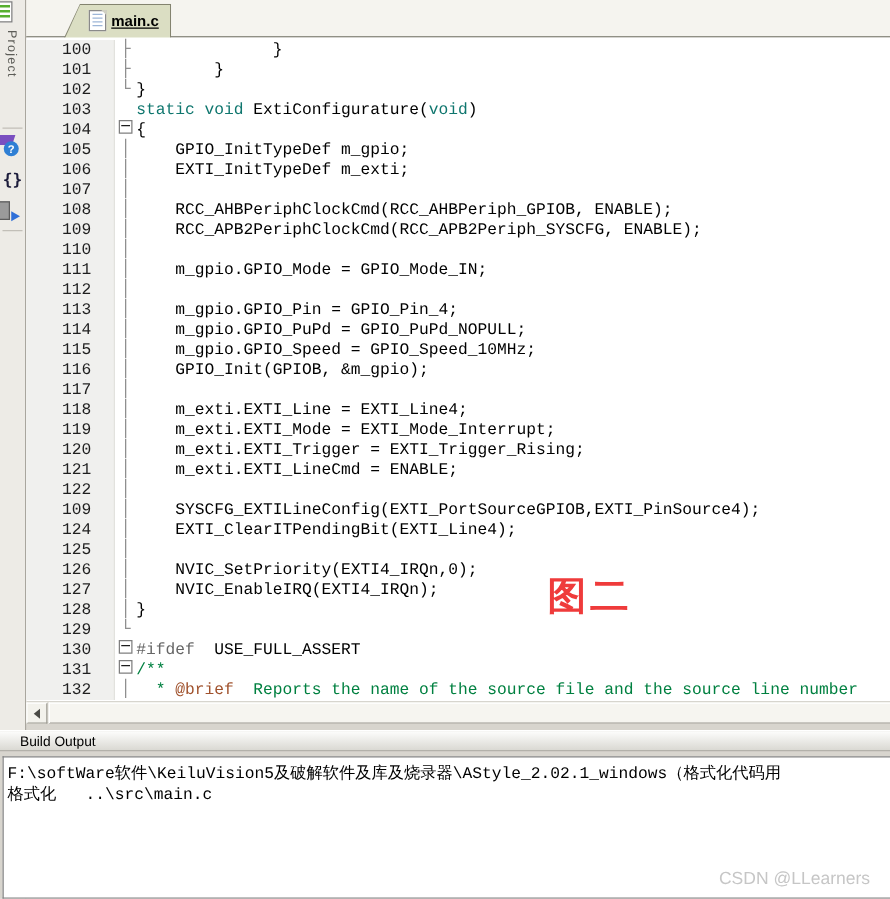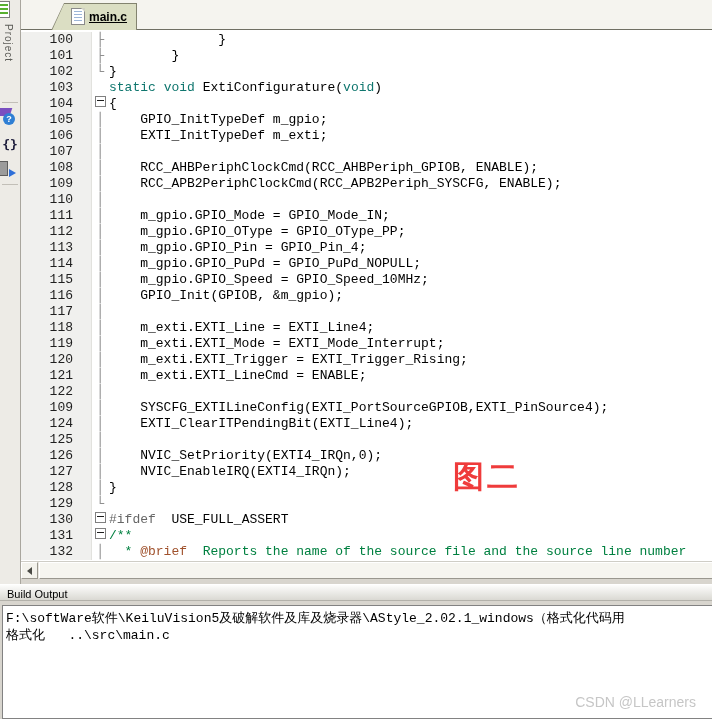--- a/index.html
+++ b/index.html
@@ -69,41 +69,41 @@
   .ln{width:52px;padding-right:18px;text-align:right;background:#f0f0ee;color:#1f1f1f;border-right:1px solid #e2e2de;flex:none}
   .fd{width:17px;flex:none;text-align:center;color:#8f8f8f;font-family:"DejaVu Sans Mono",monospace}
   .fm{display:inline-block;width:9px;height:9px;border:1px solid #7f7f7f;background:#fff;position:relative;vertical-align:1px}
   .fm::after{content:"";position:absolute;left:1px;right:1px;top:3px;height:1px;background:#1d1d1d}
   .ct{flex:1;color:#000}
   .tok-k{color:#0f766e}
   .tok-c{color:#008040}
   .tok-p{color:#666666}
   .tok-b{color:#a0522d}
   .annotation{
-    position:absolute;left:432px;top:426px;
+    position:absolute;left:417px;top:426px;
     font:bold 31px "DejaVu Sans",sans-serif;color:#ef3b3b;letter-spacing:3px;text-align:center;
   }
   
   .hscroll{position:absolute;left:0;right:0;bottom:0;height:17px;background:#e9e7e0;border-top:1px solid #cfcdc6}
   .hs-btn{
     position:absolute;left:0;top:0;width:17px;height:17px;background:#f3f2ec;
     border:1px solid #fff;border-right-color:#9a978f;border-bottom-color:#9a978f;box-sizing:border-box;
   }
   .hs-btn::after{
     content:"";position:absolute;left:5px;top:4px;width:0;height:0;
     border-right:5px solid #4a4a45;border-top:4px solid transparent;border-bottom:4px solid transparent;
   }
   .hs-thumb{
     position:absolute;left:18px;top:0;right:0;height:17px;background:#f6f5f0;
     border:1px solid #fff;border-right:0;border-bottom-color:#9a978f;box-sizing:border-box;
   }
   
   .panel{position:absolute;left:0;top:584px;width:712px;height:135px;background:#d8d5ce}
   .panel-title{
-    height:17px;box-sizing:border-box;padding:3px 0 0 7px;
+    height:17px;box-sizing:border-box;padding:3px 0 0 16px;
     background:linear-gradient(#fdfdfc,#dad9d3);
     border-top:1px solid #fff;border-bottom:1px solid #b3b1aa;
     font:11px "Liberation Sans",sans-serif;color:#000;
   }
   .panel-body{
     position:absolute;left:2px;right:0;top:21px;bottom:0;background:#fff;
     border:1px solid #828282;border-right:0;box-sizing:border-box;
     padding:4px 3px;overflow:hidden;
   }
   .out-line{font:13px "Liberation Mono","DejaVu Sans Mono",monospace;line-height:17px;white-space:pre;color:#000}
@@ -156,21 +156,21 @@
       <div class="cl"><span class="ln">102</span><span class="fd">└</span><span class="ct"><span>}</span></span></div>
       <div class="cl"><span class="ln">103</span><span class="fd"></span><span class="ct"><span class="tok-k">static</span><span> </span><span class="tok-k">void</span><span> ExtiConfigurature(</span><span class="tok-k">void</span><span>)</span></span></div>
       <div class="cl"><span class="ln">104</span><span class="fd"><span class="fm"></span></span><span class="ct"><span>{</span></span></div>
       <div class="cl"><span class="ln">105</span><span class="fd">│</span><span class="ct"><span>    GPIO_InitTypeDef m_gpio;</span></span></div>
       <div class="cl"><span class="ln">106</span><span class="fd">│</span><span class="ct"><span>    EXTI_InitTypeDef m_exti;</span></span></div>
       <div class="cl"><span class="ln">107</span><span class="fd">│</span><span class="ct">&nbsp;</span></div>
       <div class="cl"><span class="ln">108</span><span class="fd">│</span><span class="ct"><span>    RCC_AHBPeriphClockCmd(RCC_AHBPeriph_GPIOB, ENABLE);</span></span></div>
       <div class="cl"><span class="ln">109</span><span class="fd">│</span><span class="ct"><span>    RCC_APB2PeriphClockCmd(RCC_APB2Periph_SYSCFG, ENABLE);</span></span></div>
       <div class="cl"><span class="ln">110</span><span class="fd">│</span><span class="ct">&nbsp;</span></div>
       <div class="cl"><span class="ln">111</span><span class="fd">│</span><span class="ct"><span>    m_gpio.GPIO_Mode = GPIO_Mode_IN;</span></span></div>
-      <div class="cl"><span class="ln">112</span><span class="fd">│</span><span class="ct"><span>    m_gpio.GPIO_OType = GPIO_OType_PP;</span></span></div>
+      <div class="cl"><span class="ln">112</span><span class="fd">│</span></div>
       <div class="cl"><span class="ln">113</span><span class="fd">│</span><span class="ct"><span>    m_gpio.GPIO_Pin = GPIO_Pin_4;</span></span></div>
       <div class="cl"><span class="ln">114</span><span class="fd">│</span><span class="ct"><span>    m_gpio.GPIO_PuPd = GPIO_PuPd_NOPULL;</span></span></div>
       <div class="cl"><span class="ln">115</span><span class="fd">│</span><span class="ct"><span>    m_gpio.GPIO_Speed = GPIO_Speed_10MHz;</span></span></div>
       <div class="cl"><span class="ln">116</span><span class="fd">│</span><span class="ct"><span>    GPIO_Init(GPIOB, &amp;m_gpio);</span></span></div>
       <div class="cl"><span class="ln">117</span><span class="fd">│</span><span class="ct">&nbsp;</span></div>
       <div class="cl"><span class="ln">118</span><span class="fd">│</span><span class="ct"><span>    m_exti.EXTI_Line = EXTI_Line4;</span></span></div>
       <div class="cl"><span class="ln">119</span><span class="fd">│</span><span class="ct"><span>    m_exti.EXTI_Mode = EXTI_Mode_Interrupt;</span></span></div>
       <div class="cl"><span class="ln">120</span><span class="fd">│</span><span class="ct"><span>    m_exti.EXTI_Trigger = EXTI_Trigger_Rising;</span></span></div>
       <div class="cl"><span class="ln">121</span><span class="fd">│</span><span class="ct"><span>    m_exti.EXTI_LineCmd = ENABLE;</span></span></div>
       <div class="cl"><span class="ln">122</span><span class="fd">│</span></div>

